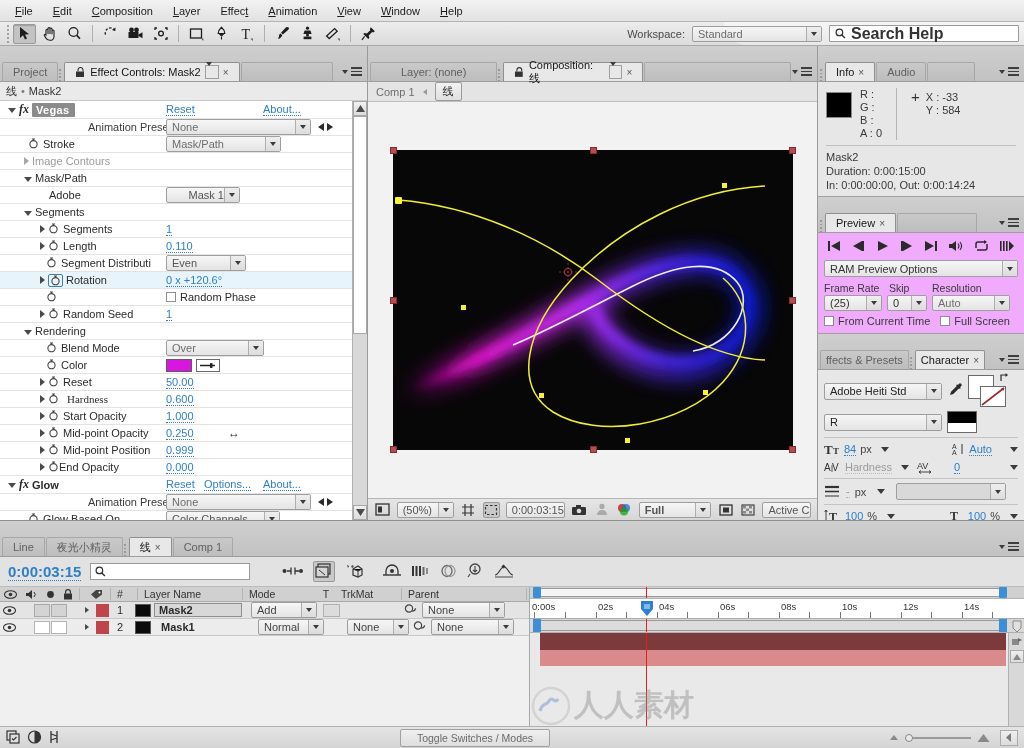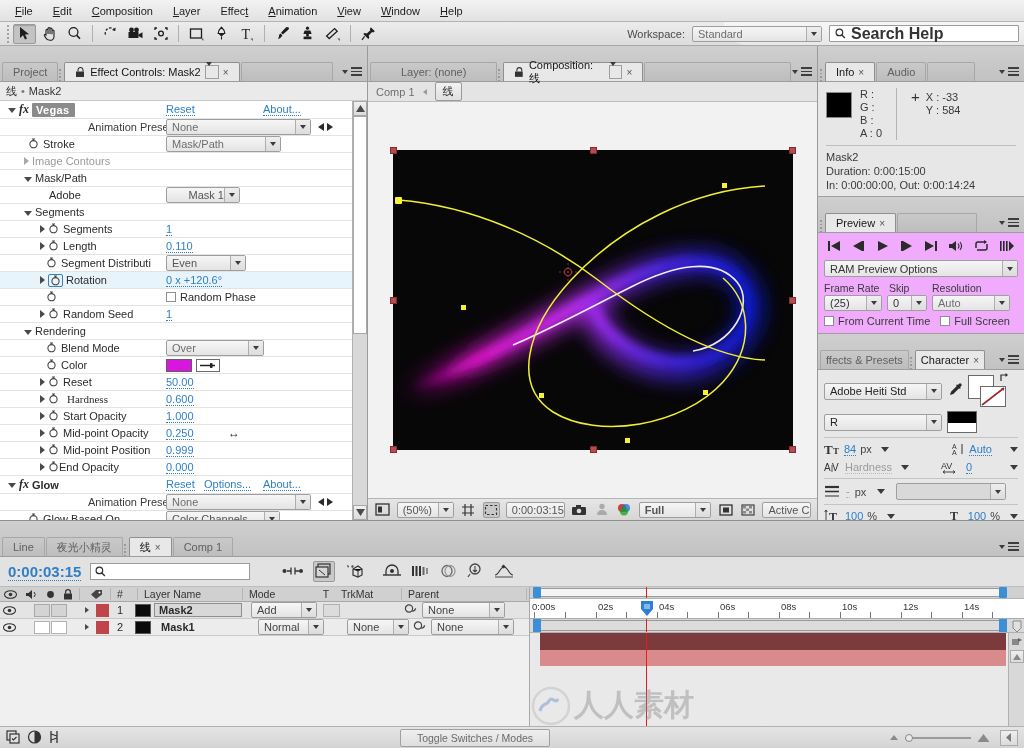--- a/index.html
+++ b/index.html
@@ -1054,21 +1054,21 @@
           <div class="char-row" style="justify-content:space-between;">
             <span style="display:flex;align-items:center;gap:4px;">
               <svg width="17" height="13" viewBox="0 0 17 13">
                   <text x="0" y="10" font-family="Liberation Sans, sans-serif" font-size="10" fill="#333">A</text>
                   <text x="8" y="10" font-family="Liberation Sans, sans-serif" font-size="10" fill="#333">V</text>
                   <path d="M8 4v7" stroke="#333" stroke-width=".8"></path>
                 </svg>
               <span class="numfield dim">Hardness</span>
               <span class="smallcaret" style="margin-left:5px;"></span>
             </span>
-            <span style="display:flex;align-items:center;gap:8px;">
+            <span style="display:flex;align-items:center;gap:20px;">
               <svg width="17" height="14" viewBox="0 0 17 14">
                   <text x="0" y="9" font-family="Liberation Sans, sans-serif" font-size="9" fill="#333">AV</text>
                   <path d="M2 12h12M2 12l2-1.5M2 12l2 1.5M14 12l-2-1.5M14 12l-2 1.5" stroke="#333" stroke-width=".9" fill="none"></path>
                 </svg>
               <span class="numfield">0</span>
               <span class="smallcaret" style="margin-left:30px;"></span>
             </span>
           </div>
           <div class="charline"></div>
           <div class="char-row">

